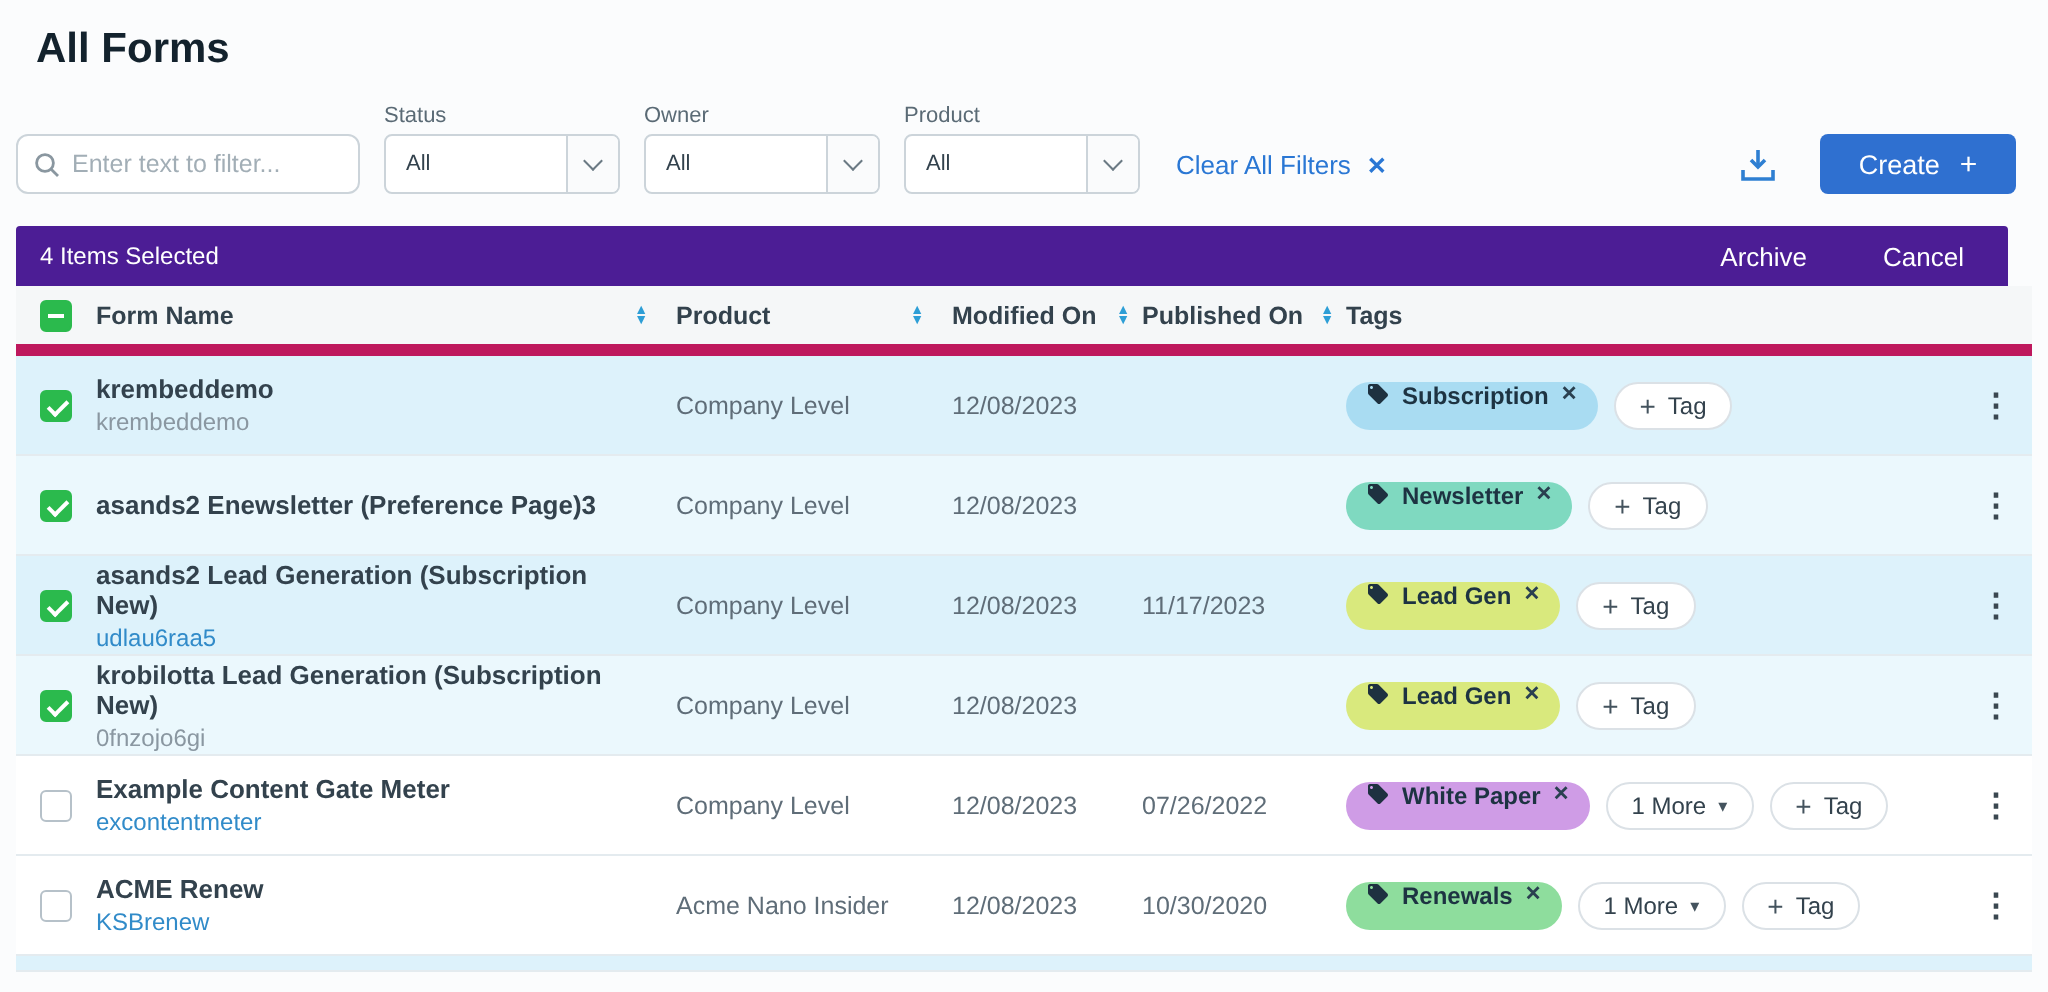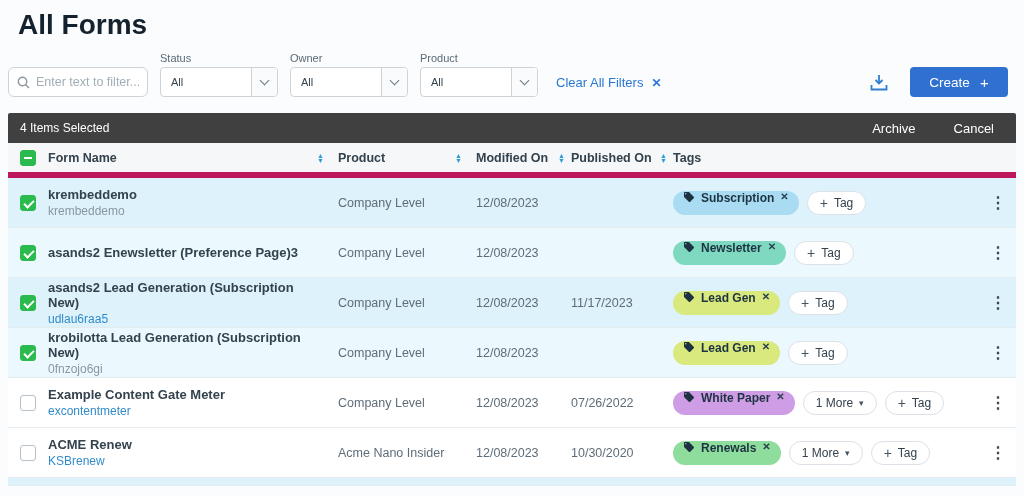--- a/index.html
+++ b/index.html
@@ -1,26 +1,26 @@
 <!DOCTYPE html>
 <html><head>
 <meta charset="utf-8">
 <style>
   * { box-sizing: border-box; margin: 0; padding: 0; }
   body {
     width: 1024px; height: 496px; overflow: hidden;
     font-family: "Liberation Sans", sans-serif;
     background: #fbfcfd; color: #33424d;
   }
-  .page-title { font-size: 28px; font-weight: 700; color: #13222d; margin: 12px 0 0 18px; line-height: 26px; }
+  .page-title { font-size: 21px; font-weight: 700; color: #13222d; margin: 12px 0 0 18px; line-height: 26px; }
 
   
   .filter-bar { display: flex; align-items: flex-end; margin: 14px 8px 0 8px; }
   .search-box {
-    width: 140px; height: 30px; background: #fff; border: 1px solid #ccd4da; border-radius: 6px;
+    width: 172px; height: 30px; background: #fff; border: 1px solid #ccd4da; border-radius: 6px;
     display: flex; align-items: center; padding: 0 8px; gap: 6px;
   }
   .search-box input {
     border: none; outline: none; width: 100%; font-size: 12.5px; color: #33424d;
     font-family: "Liberation Sans", sans-serif; background: transparent;
   }
   .search-box input::placeholder { color: #a2aeb6; }
   .dd-group { display: flex; flex-direction: column; margin-left: 12px; }
   .dd-label { font-size: 11px; color: #5a6a75; margin-bottom: 3px; }
   .dropdown {
@@ -41,21 +41,21 @@
   .download-btn { margin: 0 22px 6px 0; cursor: pointer; display: flex; }
   .create-btn {
     width: 98px; height: 30px; background: #2f70d0; border: none; border-radius: 4px; color: #fff;
     font-size: 13.5px; display: flex; align-items: center; justify-content: center; gap: 10px;
     cursor: pointer; margin-right: 8px; font-family: "Liberation Sans", sans-serif; text-align: right;
   }
   .create-btn .plus { font-size: 15px; font-weight: 400; }
 
   
   .selection-bar {
-    margin: 16px 8px 0 8px; height: 30px; background: #404040; border-radius: 2px 2px 0 0;
+    margin: 16px 20px 0 8px; height: 30px; background: #4c1d95; border-radius: 2px 2px 0 0;
     display: flex; align-items: center; color: #fff;
   }
   .sel-text { font-size: 12px; padding-left: 12px; }
   .bar-actions { margin-left: auto; display: flex; gap: 38px; padding-right: 22px; font-size: 13px; }
   .bar-actions span { cursor: pointer; }
 
   
   .table { margin: 0 8px; background: #fff; }
   .thead { display: flex; align-items: center; height: 35px; background: #f5f7f8; border-bottom: 6px solid #be185d; }
   .col { display: flex; align-items: center; }

